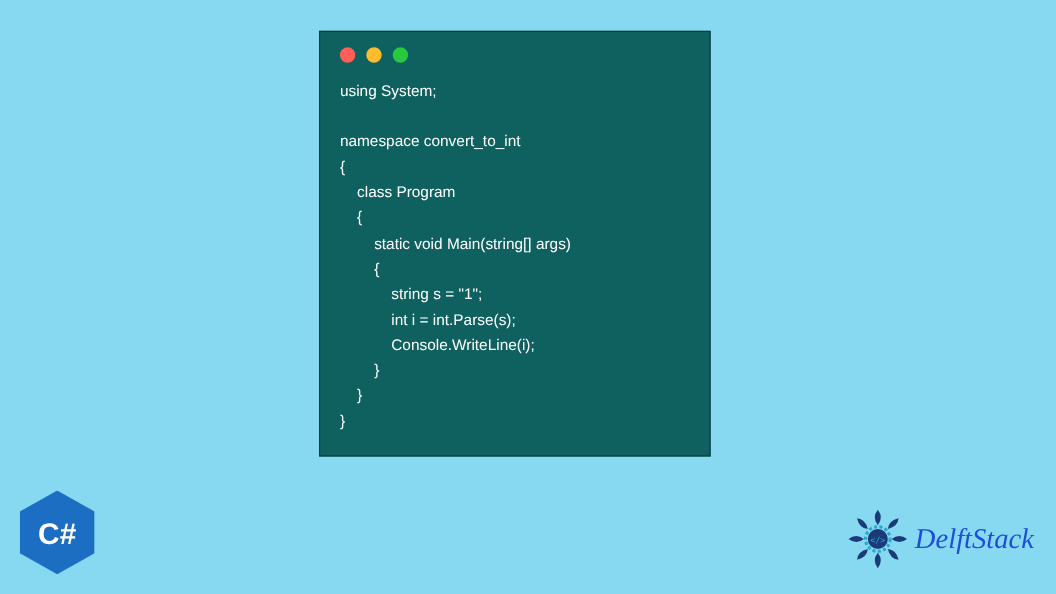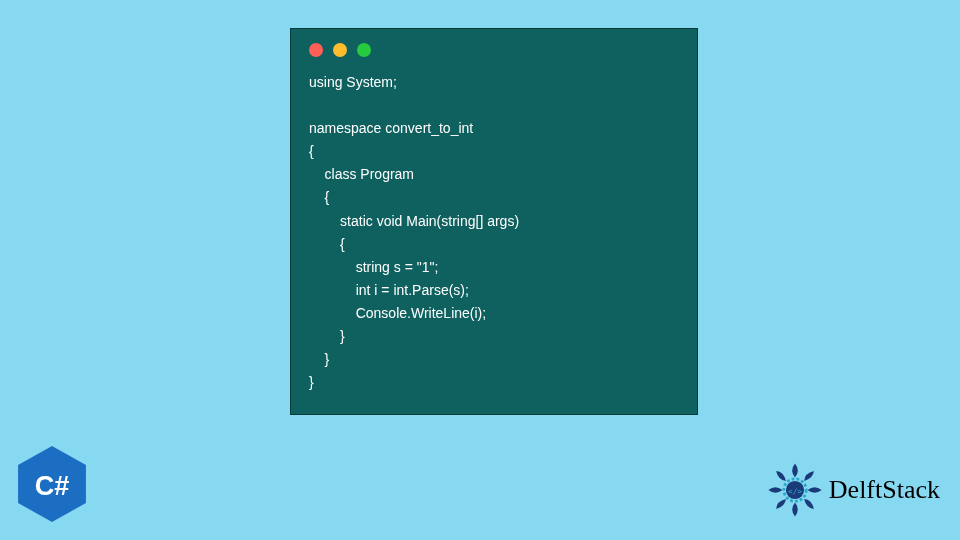--- a/index.html
+++ b/index.html
@@ -7,21 +7,21 @@
       width: 960px;
       height: 540px;
       background: #87d9f2;
       position: relative;
       font-family: Arial, Helvetica, sans-serif;
     }
     .code-window {
       position: absolute;
       left: 290px;
       top: 28px;
-      width: 408px;
+      width: 356px;
       background: #0e615f;
       border: 1px solid #083a39;
       padding: 14px 18px 20px 18px;
     }
     .tl-dots {
       display: flex;
       gap: 10px;
       margin-bottom: 14px;
     }
     .tl-dot {
@@ -52,22 +52,23 @@
     .delft {
       position: absolute;
       right: 20px;
       bottom: 22px;
       display: flex;
       align-items: center;
       gap: 6px;
     }
     .delft-text {
       font-family: Georgia, 'Times New Roman', serif;
+      font-style: italic;
       font-size: 26px;
-      color: #000000;
+      color: #1d4ed8;
       font-weight: 500;
     }
   </style>
 </head>
 <body>
 
 <div class="code-window">
   <div class="tl-dots">
     <div class="tl-dot red"></div>
     <div class="tl-dot amber"></div>

